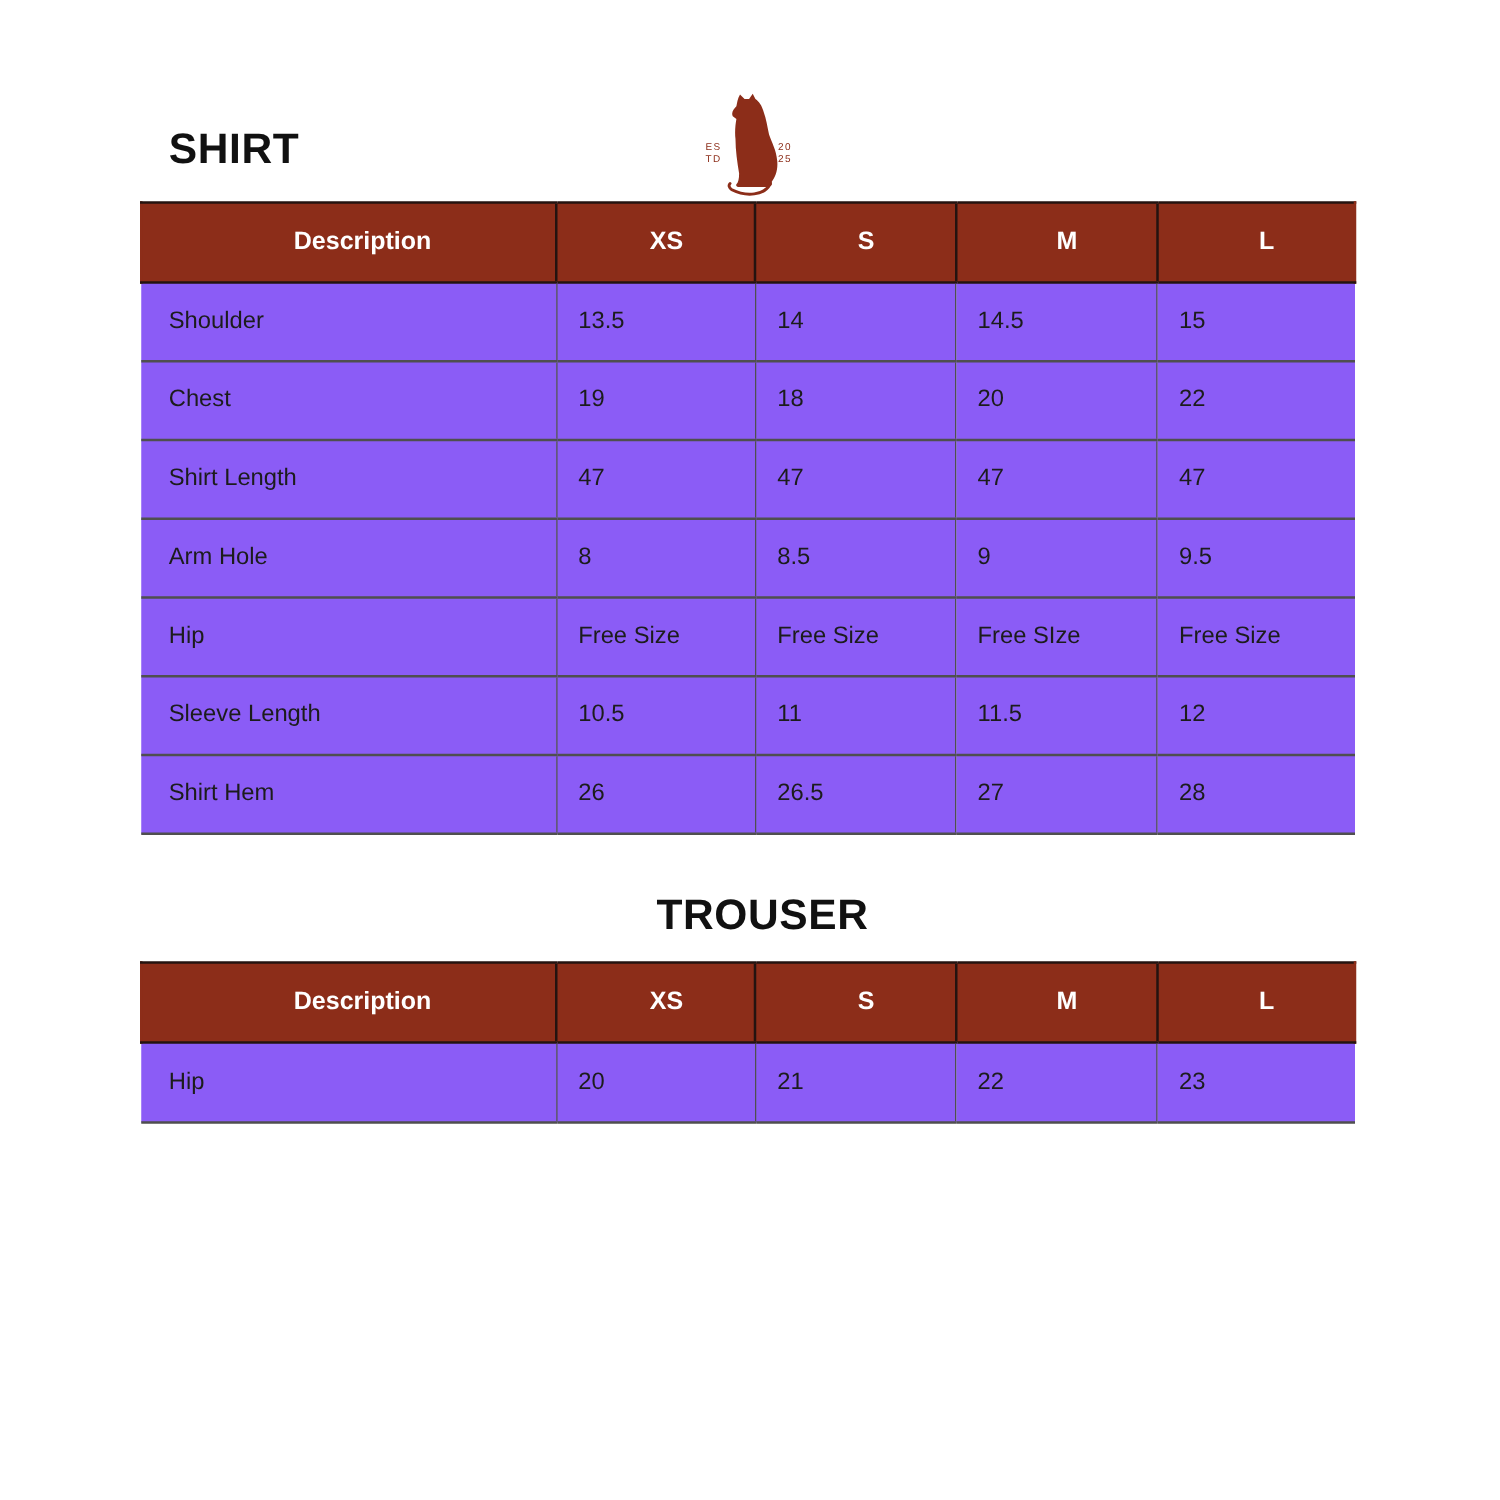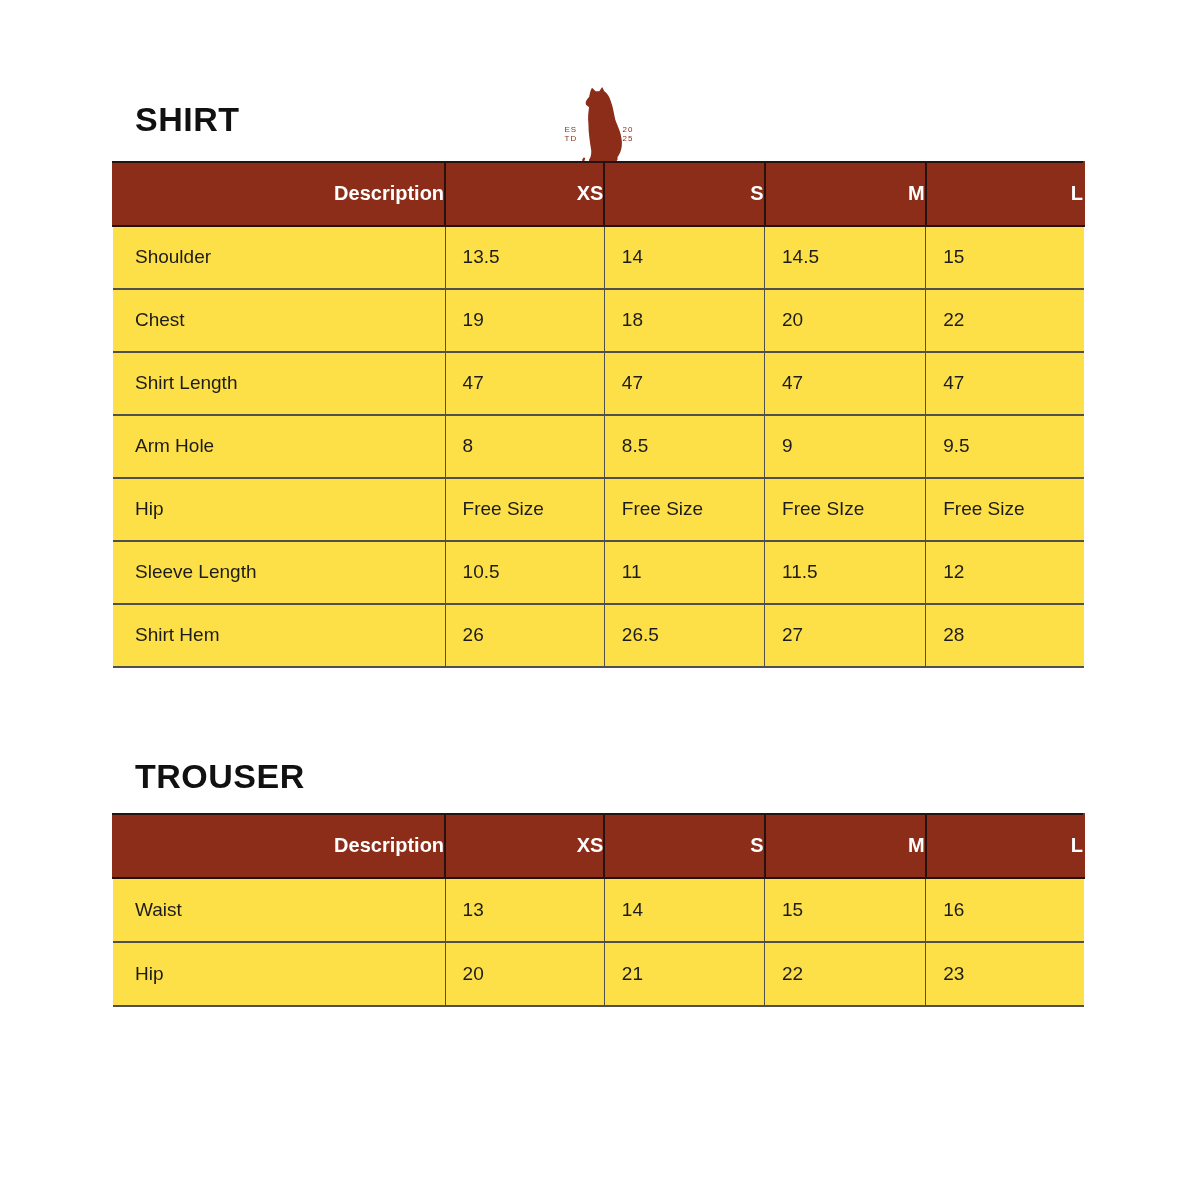--- a/index.html
+++ b/index.html
@@ -1,57 +1,57 @@
 <!DOCTYPE html>
 <html style="--brand-maroon: #8C2D19; --wordmark-maroon: #812914; --header-border: #241310; --line-gray: #4f4f4f;"><head>
 <meta charset="utf-8">
 <style>
   html,body{margin:0;padding:0;background:#ffffff;}
   .page{
     position:relative;width:1200px;height:1200px;background:#fff;overflow:hidden;
     font-family:"Liberation Sans","DejaVu Sans",sans-serif;color:#1c1c1c;
   }
   
-  .logo{position:absolute;top:84px;left:0;right:0;text-align:left;}
+  .logo{position:absolute;top:72px;left:0;right:0;text-align:left;}
   .logo svg{display:block;margin:0 auto;}
   .wordmark{
     margin-top:2px;display:flex;justify-content:center;gap:3px;
     color:var(--wordmark-maroon,#812914);
     font-family:"DejaVu Serif","Liberation Serif",serif;
     font-weight:600;font-size:30px;letter-spacing:1px;line-height:1;
   }
   .wordmark .word{border-top:3px solid var(--wordmark-maroon,#812914);padding:3px 3px 0 3px;}
   
   .content{position:absolute;top:0;left:112px;width:973px;}
   h2.section-title{
     margin:0;padding:0 0 0 23px;font-size:34px;font-weight:800;
     letter-spacing:0.5px;color:#111;line-height:1.2;
   }
   h2.title-shirt{margin-top:99px;}
-  h2.title-trouser{margin-top:88px;}
+  h2.title-trouser{margin-top:44px;text-align:center;}
   
   table.size-table{
     width:100%;border-collapse:collapse;table-layout:fixed;margin-top:21px;
     font-size:19px;
   }
   table.trouser{margin-top:16px;}
   col.c-desc{width:34.2%;} col.c-xs{width:16.4%;} col.c-s{width:16.5%;}
   col.c-m{width:16.6%;} col.c-l{width:16.3%;}
   thead th{
     background:var(--brand-maroon,#8C2D19);color:#fff;font-weight:700;
-    text-align:right;height:62px;padding:0 0 0 17px;font-size:20px;
+    text-align:center;height:62px;padding:0 0 0 17px;font-size:20px;
     border-top:2px solid var(--header-border,#241310);
     border-bottom:2px solid var(--header-border,#241310);
   }
   thead th:first-child{padding-left:22px;}
   thead th + th{border-left:2px solid var(--header-border,#241310);}
   thead th:first-child{border-left:2px solid var(--brand-maroon,#8C2D19);}
   thead th:last-child{border-right:2px solid var(--brand-maroon,#8C2D19);}
   tbody td{
-    height:61px;padding:0 0 0 17px;background:#fde047;color:#1c1c1c;
+    height:61px;padding:0 0 0 17px;background:#8b5cf6;color:#1c1c1c;
     border-bottom:2px solid var(--line-gray,#4f4f4f);vertical-align:middle;
   }
   table.trouser tbody td{height:62px;}
   tbody td:first-child{padding-left:22px;}
   tbody td + td{border-left:1px solid var(--line-gray,#4f4f4f);}
 </style>
 </head>
 <body>
 
 <div class="page">
@@ -179,27 +179,20 @@
         <tr>
           <th>Description</th>
           <th>XS</th>
           <th>S</th>
           <th>M</th>
           <th>L</th>
         </tr>
       </thead>
       <tbody>
         <tr>
-          <td>Waist</td>
-          <td>13</td>
-          <td>14</td>
-          <td>15</td>
-          <td>16</td>
-        </tr>
-        <tr>
           <td>Hip</td>
           <td>20</td>
           <td>21</td>
           <td>22</td>
           <td>23</td>
         </tr>
       </tbody>
     </table>
 
   </div>

